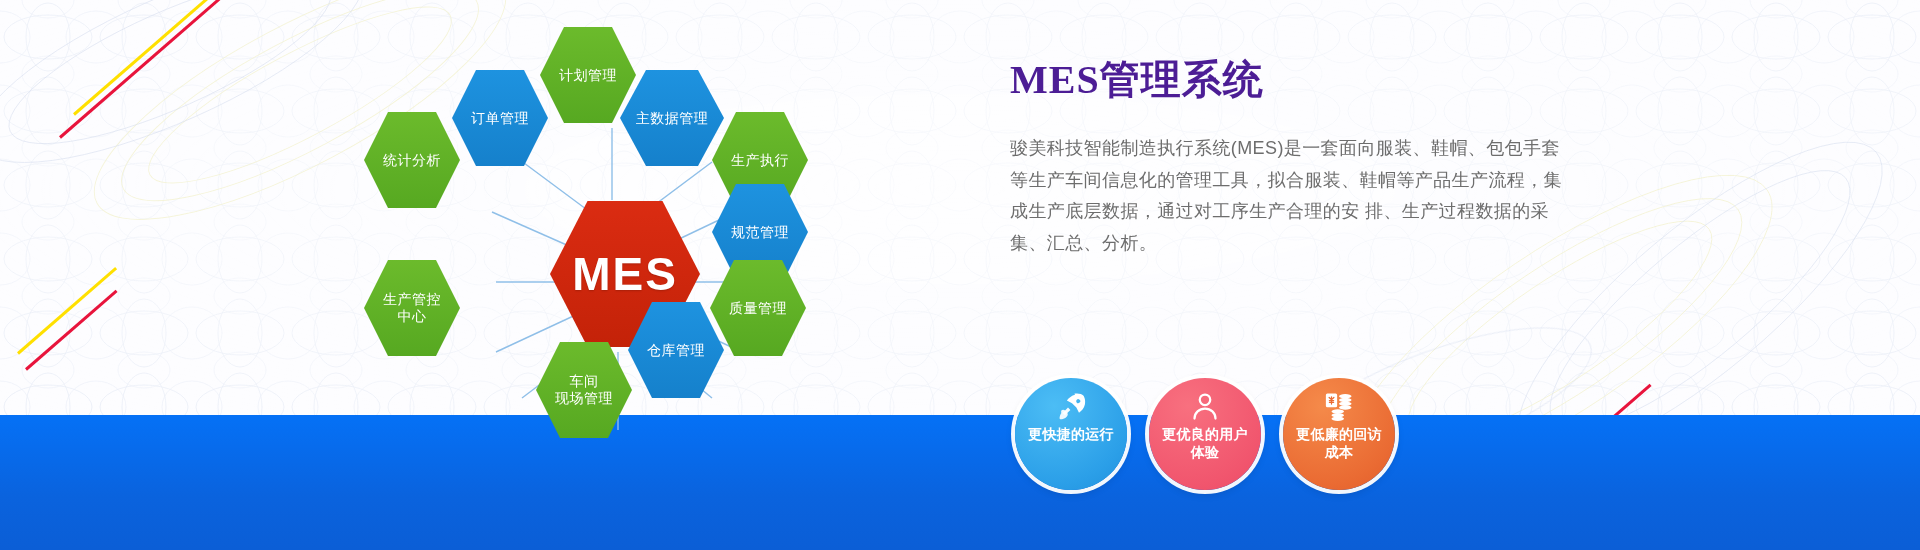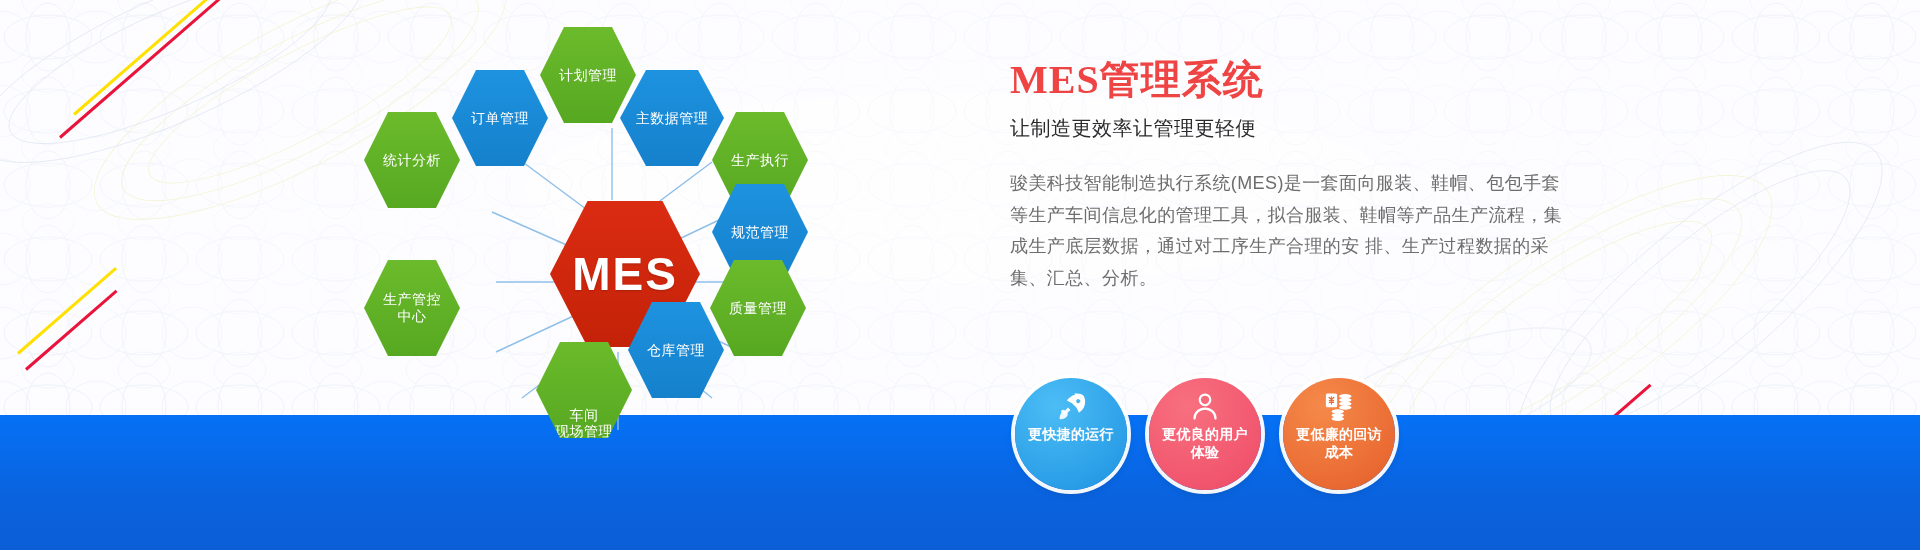--- a/index.html
+++ b/index.html
@@ -40,21 +40,21 @@
   .hex.blue{background:#1b8ad6;background:linear-gradient(180deg,#1e93e0,#1580cb);}
   .hex.core{
     background:linear-gradient(180deg,#db2c12,#c32208);
     font-size:46px;font-weight:bold;letter-spacing:2px;
     text-shadow:0 1px 2px rgba(0,0,0,.18);
   }
   
   #rightcol{position:absolute;left:1010px;top:52px;width:590px;}
   #title{
     font-family:"Liberation Serif","DejaVu Serif",serif;
-    font-size:40px;font-weight:bold;color:#ef4444;letter-spacing:1px;margin:0;
+    font-size:40px;font-weight:bold;color:#4c1d95;letter-spacing:1px;margin:0;
   }
   #subtitle{
     font-size:20px;color:#2b2b2b;margin:8px 0 0 0;letter-spacing:.5px;
   }
   #para{
     margin:26px 0 0 0;font-size:18px;color:#6d6d6d;line-height:1.75;
     letter-spacing:.4px;width:560px;
   }
   
   #badges{position:absolute;left:1015px;top:378px;display:flex;gap:22px;}
@@ -164,28 +164,27 @@
     </div>
     <div class="hex green" style="left:-36px;top:258px;width:96px;height:100px;">
       <span>生产管控<br>中心</span>
     </div>
     <div class="hex green" style="left:310px;top:258px;width:96px;height:100px;justify-content:center;">
       <span>质量管理</span>
     </div>
     <div class="hex blue" style="left:228px;top:300px;width:96px;height:100px;">
       <span>仓库管理</span>
     </div>
-    <div class="hex green" style="left:136px;top:340px;width:96px;height:100px;align-items:flex-end;">
+    <div class="hex green" style="left:136px;top:340px;width:96px;height:100px;">
       <span>车间<br>现场管理</span>
     </div>
   </div>
 
   <div id="rightcol">
     <h1 id="title">MES管理系统</h1>
-    <p id="subtitle">让制造更效率让管理更轻便</p>
     <p id="para">骏美科技智能制造执行系统(MES)是一套面向服装、鞋帽、包包手套等生产车间信息化的管理工具，拟合服装、鞋帽等产品生产流程，集成生产底层数据，通过对工序生产合理的安 排、生产过程数据的采集、汇总、分析。</p>
   </div>
 
   <div id="badges">
 
     <div class="badge b1">
       <span class="bicon">
         <svg width="30" height="30" viewBox="0 0 24 24" fill="#fff">
           <path d="M14.6 2.2c3.1-.7 6.2.3 7.2 1.3s2 4.1 1.3 7.2c-.6 2.7-2.4 5-4.7 6.6l-2.1-4.1-3.5-3.5-4.1-2.1c1.6-2.3 3.9-4.1 6.6-4.7zM16.4 8.9a1.6 1.6 0 1 0 2.2-2.2 1.6 1.6 0 0 0-2.2 2.2z"></path>
           <path d="M9.6 13.2l1.9 1.9-4.3 4.3-1.9-1.9 4.3-4.3z" opacity=".95"></path>

